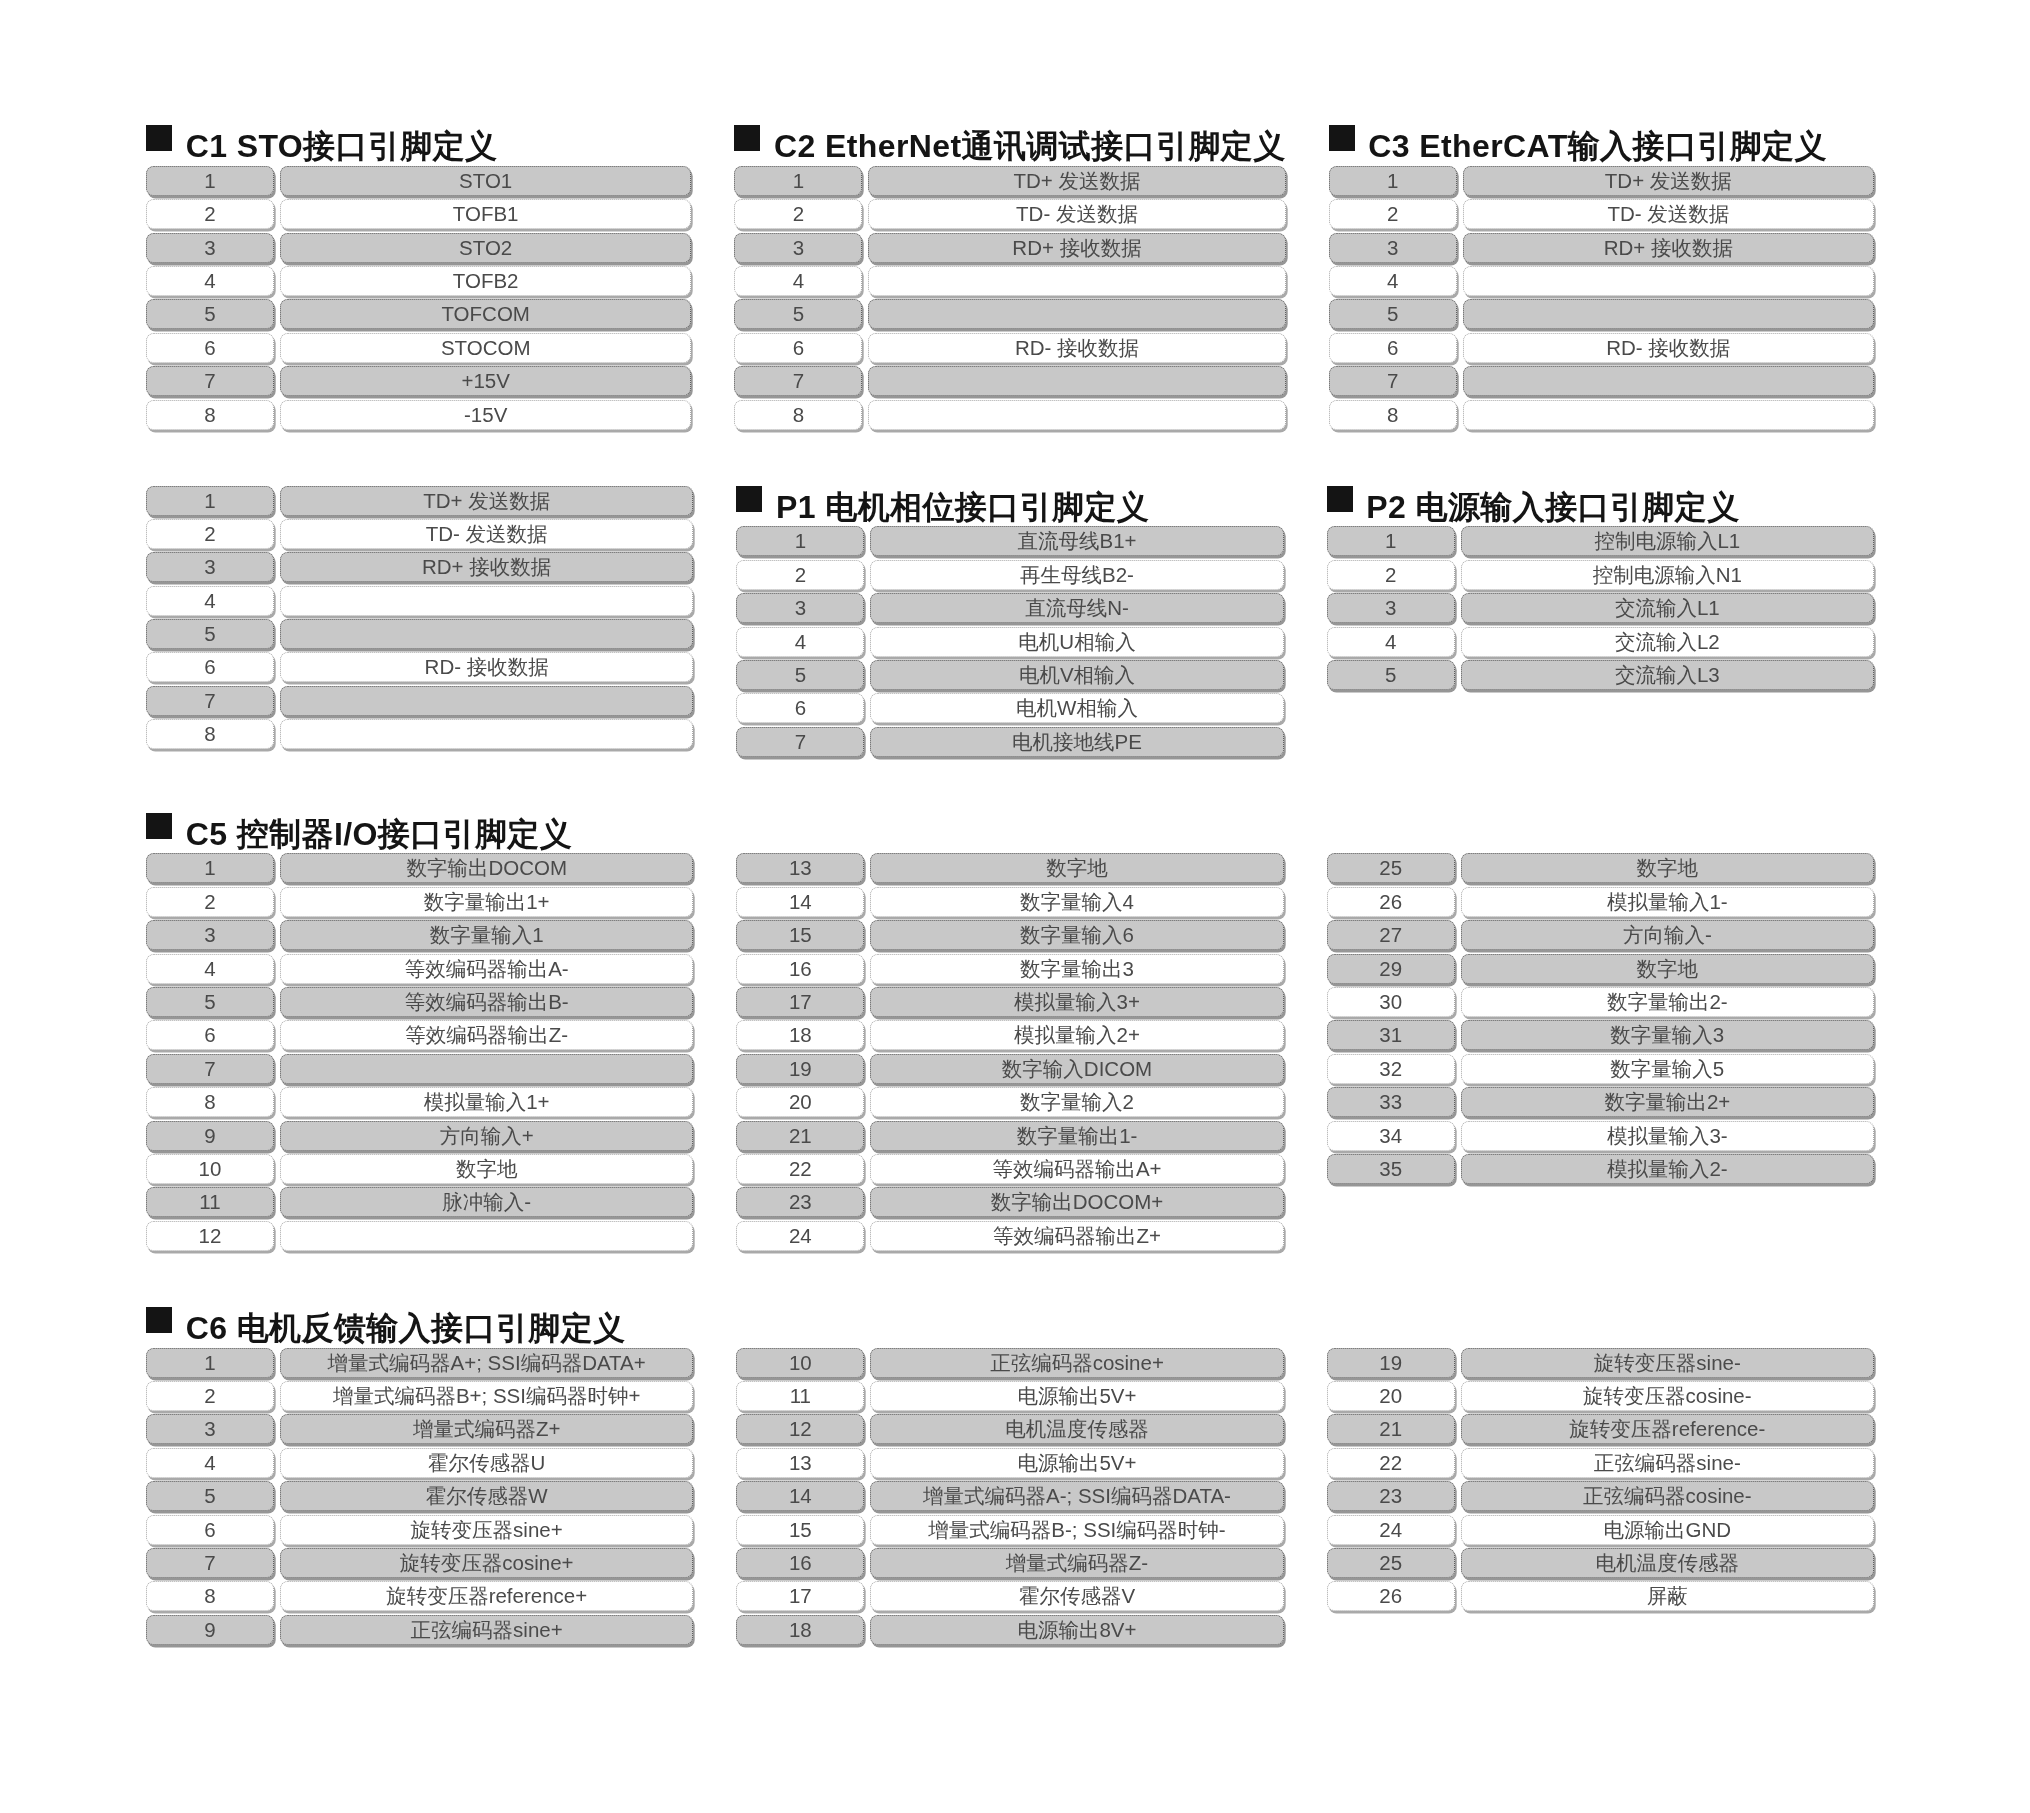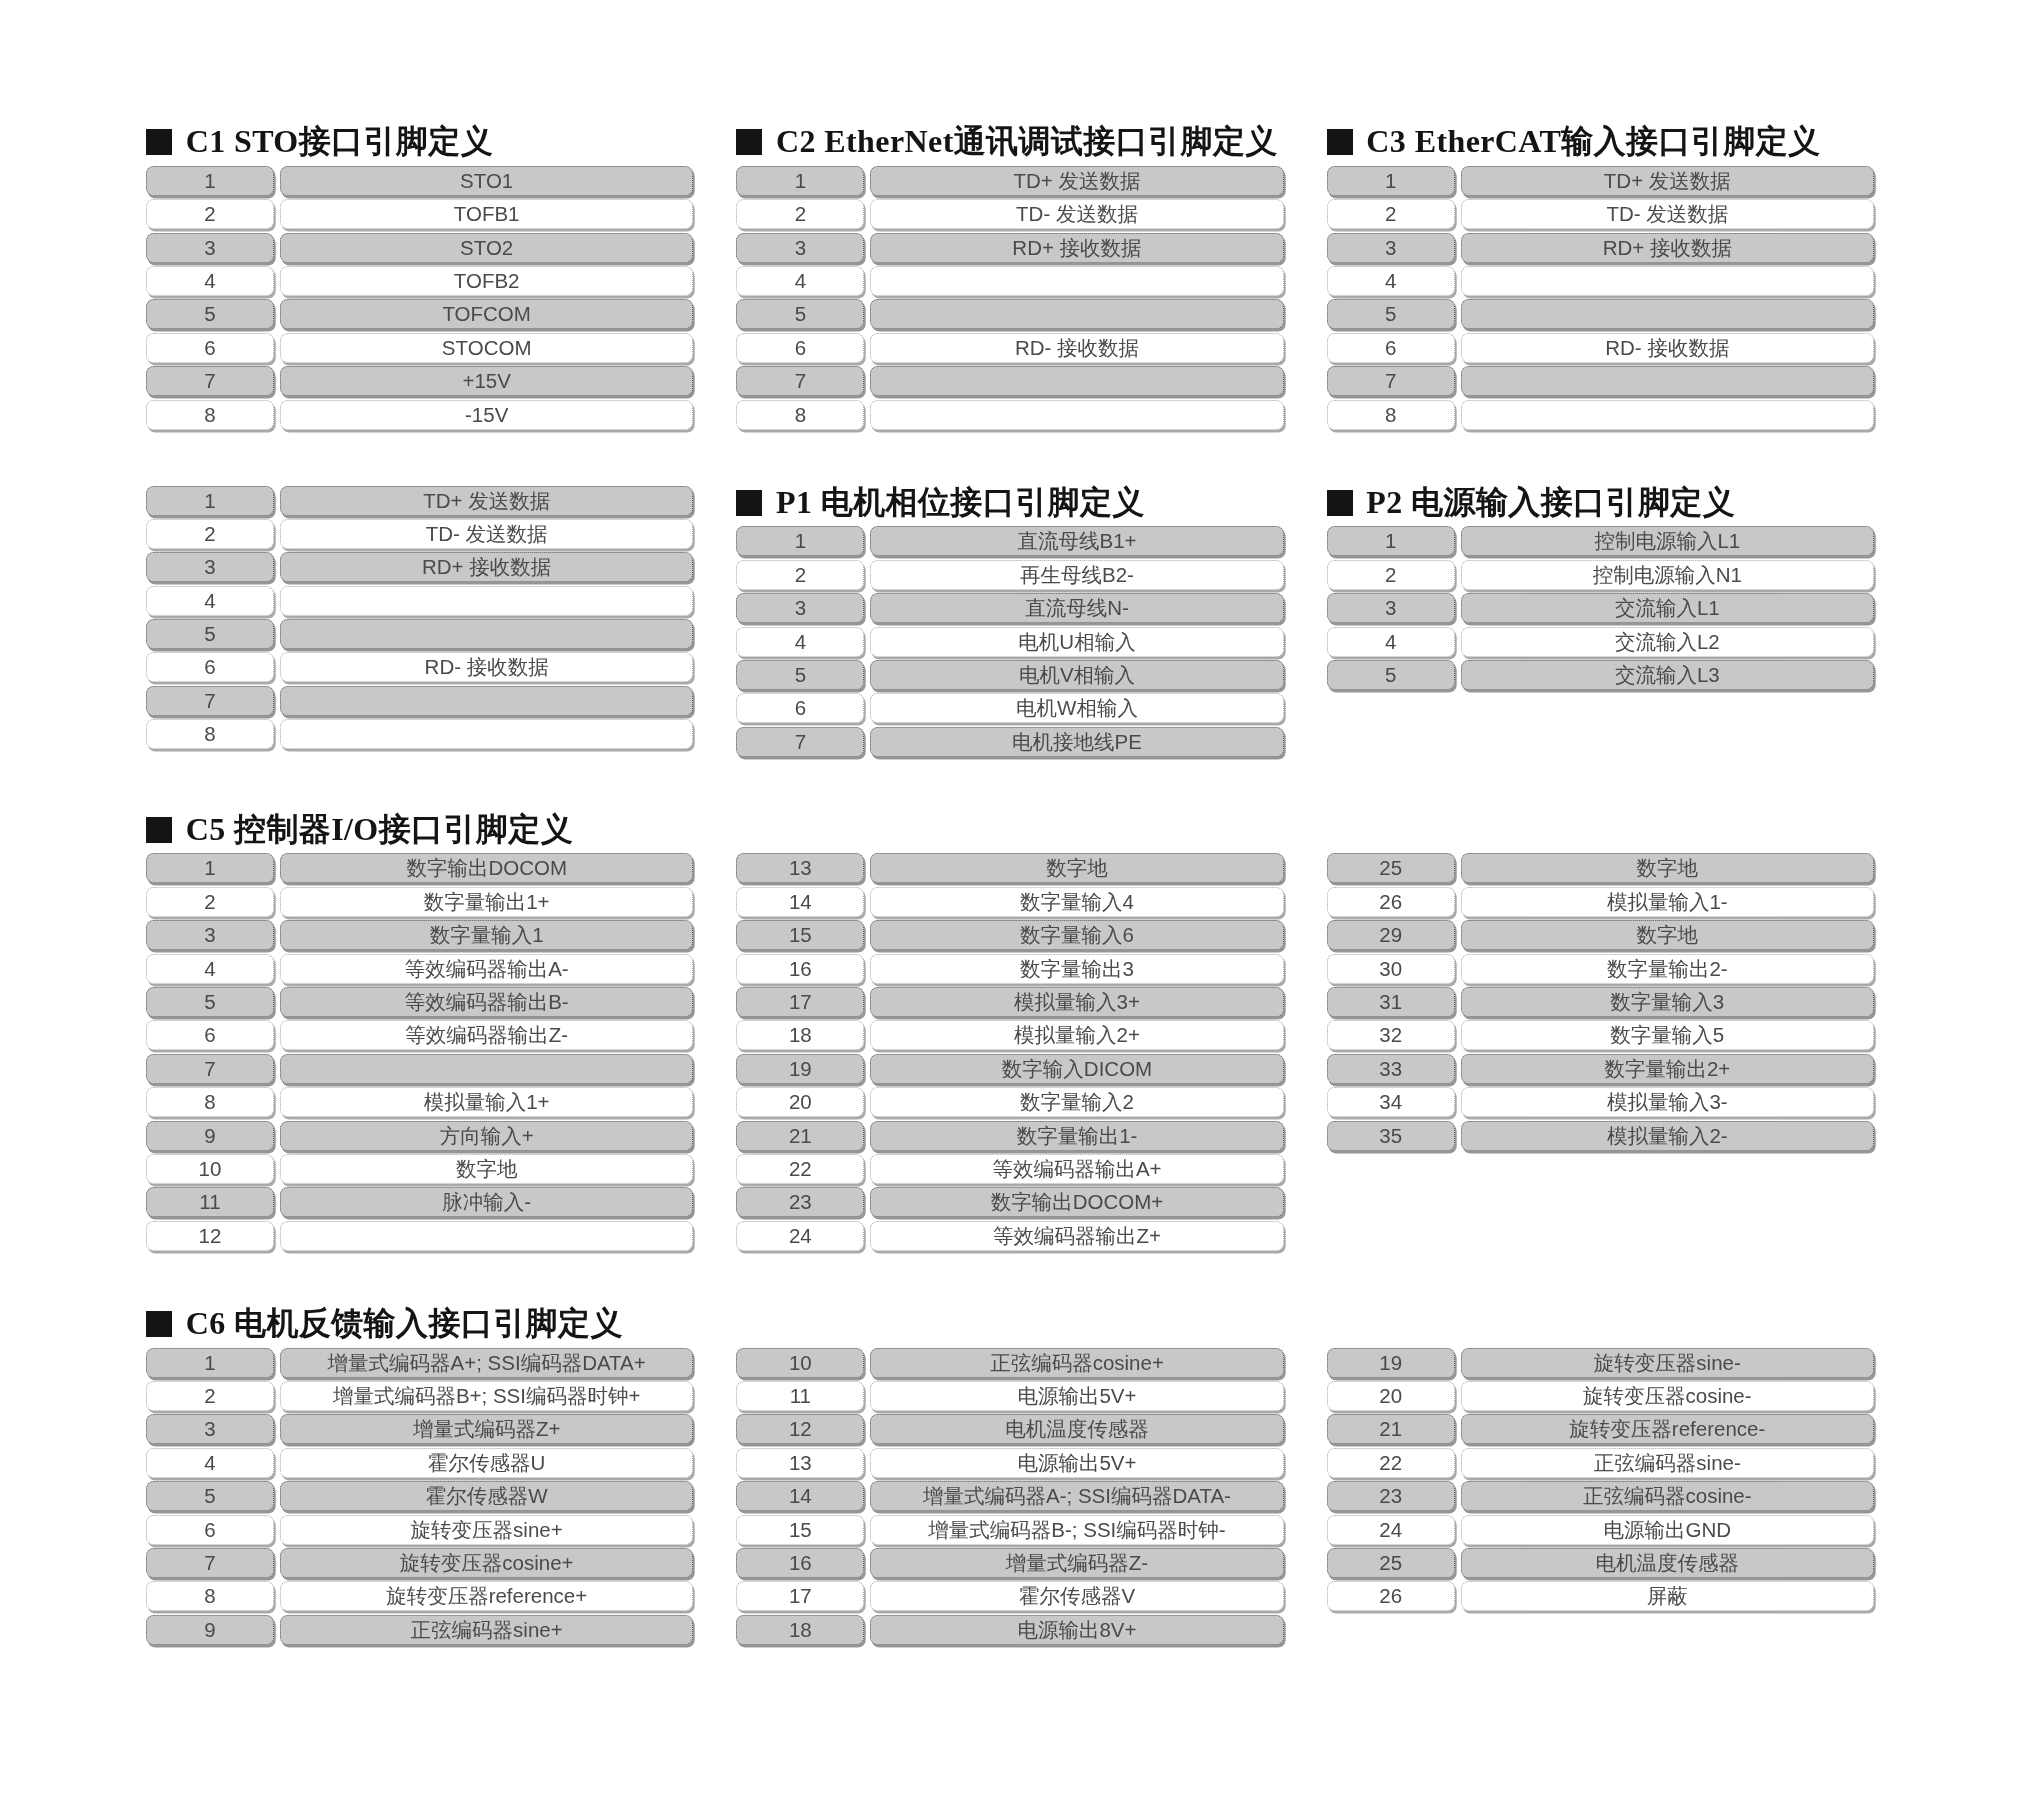--- a/index.html
+++ b/index.html
@@ -13,24 +13,22 @@
 
   .band {
     display: grid;
     grid-template-columns: 1fr 1fr 1fr;
     column-gap: 43px;
   }
   .band + .band { margin-top: 56px; }
 
   .sec-title {
     display: flex;
-    align-items: center;
     height: 34px;
     margin-bottom: 6.8px;
-    font-family: Liberation Serif, serif;
   }
   .sec-title.hidden-title { visibility: hidden; }
   .sq {
     width: 26px; height: 26px;
     background: #141414;
     margin-right: 13.7px;
     flex: none;
   }
   .ttl {
     font-size: 32px;
@@ -415,20 +413,24 @@
     <div class="tbl">
           <div class="row gray">
     <div class="cell pin">25</div>
     <div class="cell desc">数字地</div>
   </div>
           <div class="row white">
     <div class="cell pin">26</div>
     <div class="cell desc">模拟量输入1-</div>
   </div>
           <div class="row gray">
+    <div class="cell pin">27</div>
+    <div class="cell desc">方向输入-</div>
+  </div>
+          <div class="row gray">
     <div class="cell pin">29</div>
     <div class="cell desc">数字地</div>
   </div>
           <div class="row white">
     <div class="cell pin">30</div>
     <div class="cell desc">数字量输出2-</div>
   </div>
           <div class="row gray">
     <div class="cell pin">31</div>
     <div class="cell desc">数字量输入3</div>

